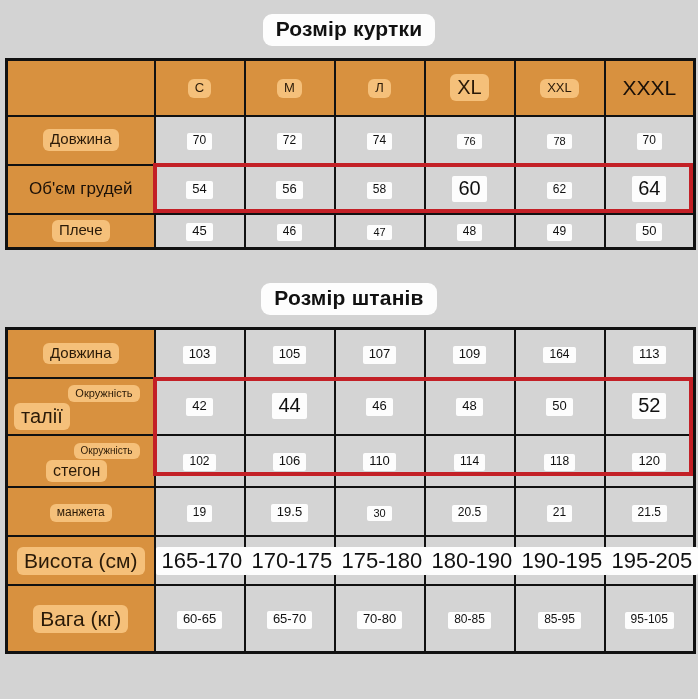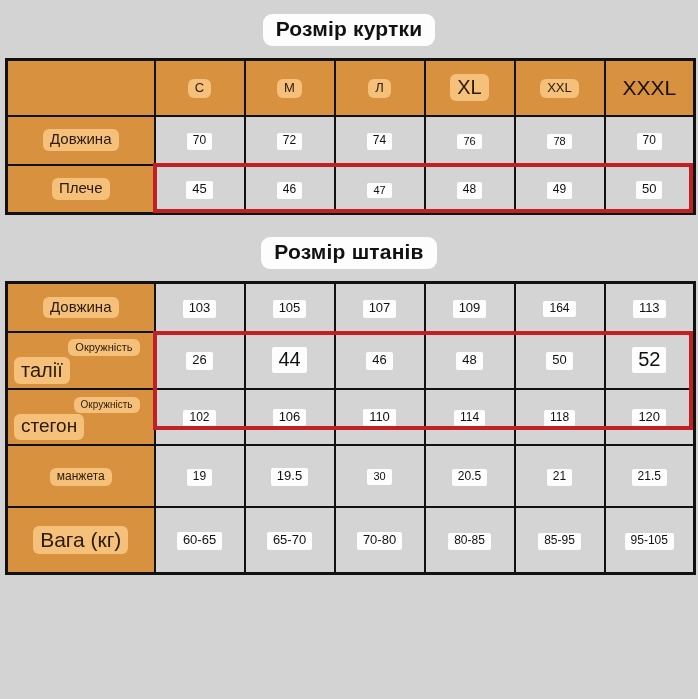--- a/index.html
+++ b/index.html
@@ -73,21 +73,21 @@
     line-height:1.15;
     white-space:nowrap;
   }
 
   
   .f11{font-size:11px;}
   .f12{font-size:12px;}
   .f13{font-size:13px;}
   .f14{font-size:20px;}
   .f15{font-size:15px;}
-  .f16{font-size:19px;}
+  .f16{font-size:16px;margin-left:32px;}
   .f17{font-size:17px;}
   .f19{font-size:21px;}
   .f22{font-size:22px;}
 
   
   .two-line{
     display:block;
     width:100%;
     padding:4px 0 4px 0;
     box-sizing:border-box;
@@ -154,40 +154,51 @@
             <span class="hl f15">Довжина</span>
           </td>
           <td><span class="val f12">70</span></td>
           <td><span class="val f12">72</span></td>
           <td><span class="val f12">74</span></td>
           <td><span class="val f11">76</span></td>
           <td><span class="val f11">78</span></td>
           <td><span class="val f12">70</span></td>
         </tr>
 
-
-
-        <tr style="height:49px;">
+        <tr style="height:49px;">
+          <td class="lbl">
+            <span class="nohl f17">Об'єм грудей</span>
+          </td>
+          <td><span class="val f13">54</span></td>
+          <td><span class="val f13">56</span></td>
+          <td><span class="val f12">58</span></td>
+          <td><span class="val f14">60</span></td>
+          <td><span class="val f12">62</span></td>
+          <td><span class="val f14">64</span></td>
+        </tr>
+
+
+        <tr style="height:35px;">
           <td class="lbl">
             <span class="hl f15">Плече</span>
           </td>
           <td><span class="val f13">45</span></td>
           <td><span class="val f12">46</span></td>
           <td><span class="val f11">47</span></td>
           <td><span class="val f12">48</span></td>
           <td><span class="val f12">49</span></td>
           <td><span class="val f13">50</span></td>
         </tr>
       </tbody>
     </table>
 
     <div class="redbox" style="left:148px;top:105px;width:540px;height:50px;"></div>
   </div>
 
-  <div class="title-wrap" style="margin-top:22px;">
+  <div class="title-wrap" style="margin-top:33px;">
     <div class="title-pill">Розмір штанів</div>
   </div>
 
   <div class="tbl-pos" style="margin:12px 5px 0 5px;">
     <table class="tbl" style="width:688px;">
       <colgroup>
         <col style="width:148px;">
         <col style="width:90px;">
           <col style="width:90px;">
           <col style="width:90px;">
@@ -208,21 +219,21 @@
           <td><span class="val f13">113</span></td>
         </tr>
 
         <tr style="height:49px;">
           <td class="lbl">
             <span class="two-line">
               <span class="ln1"><span class="hl f11">Окружність</span></span>
               <span class="ln2"><span class="hl f14">талії</span></span>
             </span>
           </td>
-          <td><span class="val f13">26</span></td>
+          <td><span class="val f13">42</span></td>
           <td><span class="val f14">44</span></td>
           <td><span class="val f13">46</span></td>
           <td><span class="val f13">48</span></td>
           <td><span class="val f13">50</span></td>
           <td><span class="val f14">52</span></td>
         </tr>
 
         <tr style="height:49px;">
           <td class="lbl">
             <span class="two-line">
@@ -231,32 +242,43 @@
             </span>
           </td>
           <td><span class="val f12">102</span></td>
           <td><span class="val f13">106</span></td>
           <td><span class="val f13">110</span></td>
           <td><span class="val f12">114</span></td>
           <td><span class="val f12">118</span></td>
           <td><span class="val f13">120</span></td>
         </tr>
 
-        <tr style="height:62px;">
+        <tr style="height:49px;">
           <td class="lbl">
             <span class="hl f12">манжета</span>
           </td>
           <td><span class="val f12">19</span></td>
           <td><span class="val f13">19.5</span></td>
           <td><span class="val f11">30</span></td>
           <td><span class="val f12">20.5</span></td>
           <td><span class="val f12">21</span></td>
           <td><span class="val f12">21.5</span></td>
         </tr>
 
+        <tr style="height:49px;">
+          <td class="lbl">
+            <span class="hl f19">Висота (см)</span>
+          </td>
+          <td><span class="val f22">165-170</span></td>
+          <td><span class="val f22">170-175</span></td>
+          <td><span class="val f22">175-180</span></td>
+          <td><span class="val f22">180-190</span></td>
+          <td><span class="val f22">190-195</span></td>
+          <td><span class="val f22">195-205</span></td>
+        </tr>
 
         <tr style="height:67px;">
           <td class="lbl">
             <span class="hl f19">Вага (кг)</span>
           </td>
           <td><span class="val f13">60-65</span></td>
           <td><span class="val f13">65-70</span></td>
           <td><span class="val f13">70-80</span></td>
           <td><span class="val f12">80-85</span></td>
           <td><span class="val f12">85-95</span></td>

